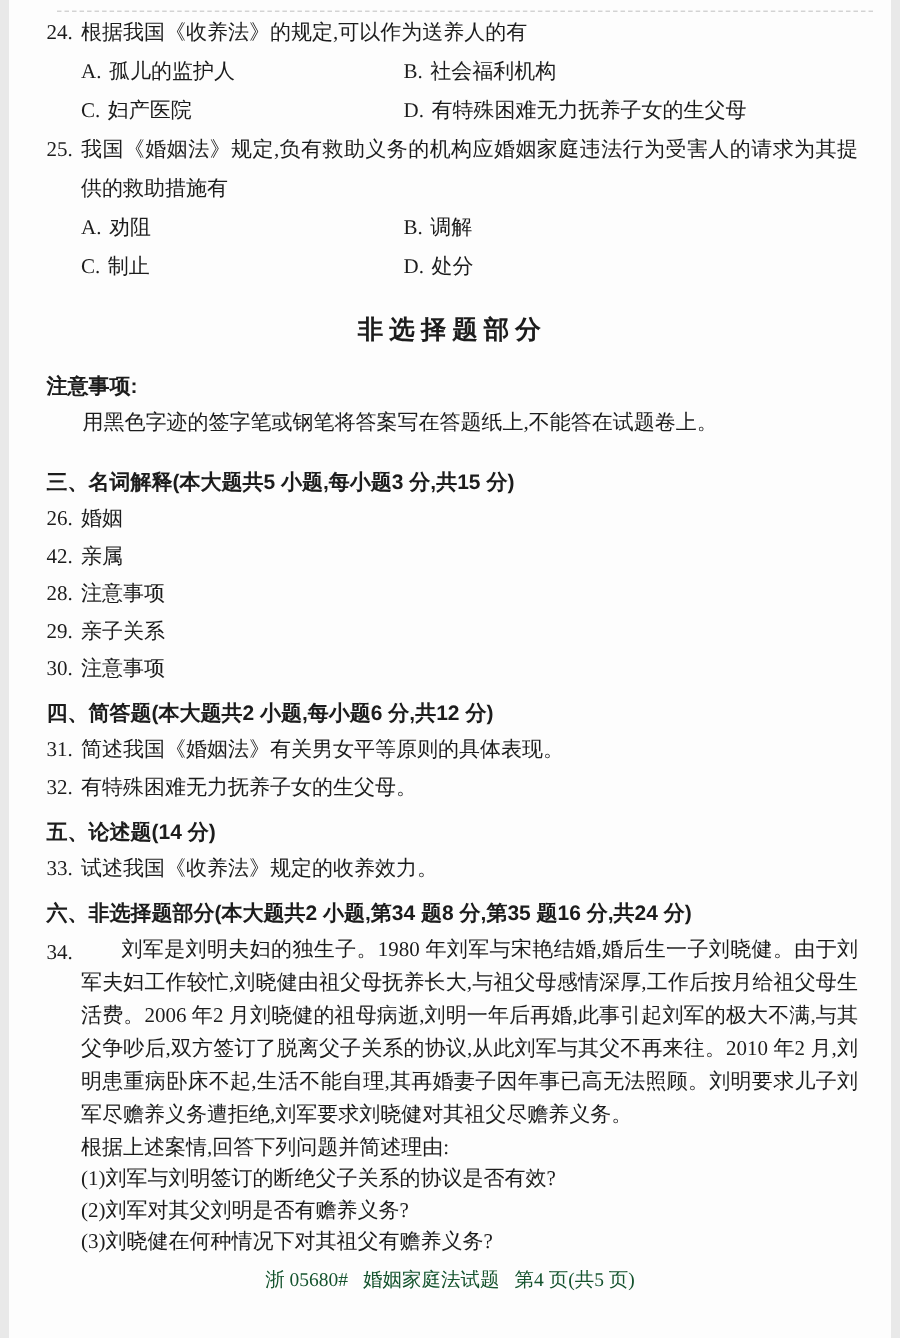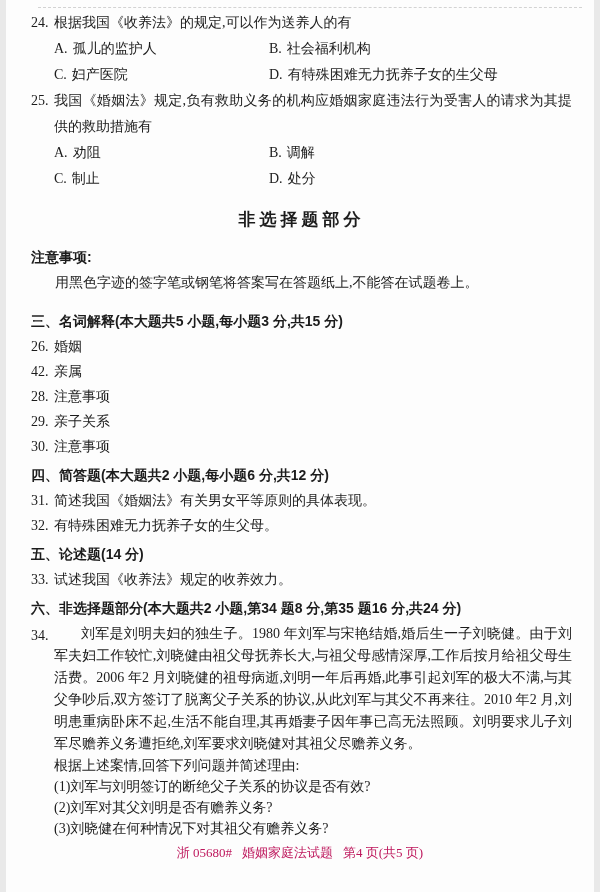--- a/index.html
+++ b/index.html
@@ -44,21 +44,21 @@
   .item .inum{width:23px;flex:none;}
   .item .itext{flex:1;}
   
   .case{display:flex;margin-top:2px;}
   .case-para{line-height:22px;text-align:justify;text-indent:27px;}
   .case-prompt{line-height:21px;}
   .case-sub{line-height:21px;}
   
   .footer{
     position:absolute;bottom:30px;left:0;right:0;
-    text-align:center;font-size:13px;color:#be185d;
+    text-align:center;font-size:13px;color:#14532d;
   }
   .footer span{margin:0 5px;}
 </style>
 </head>
 <body>
 
 <div class="page">
 
   <div class="scan-artifact"></div>
 

